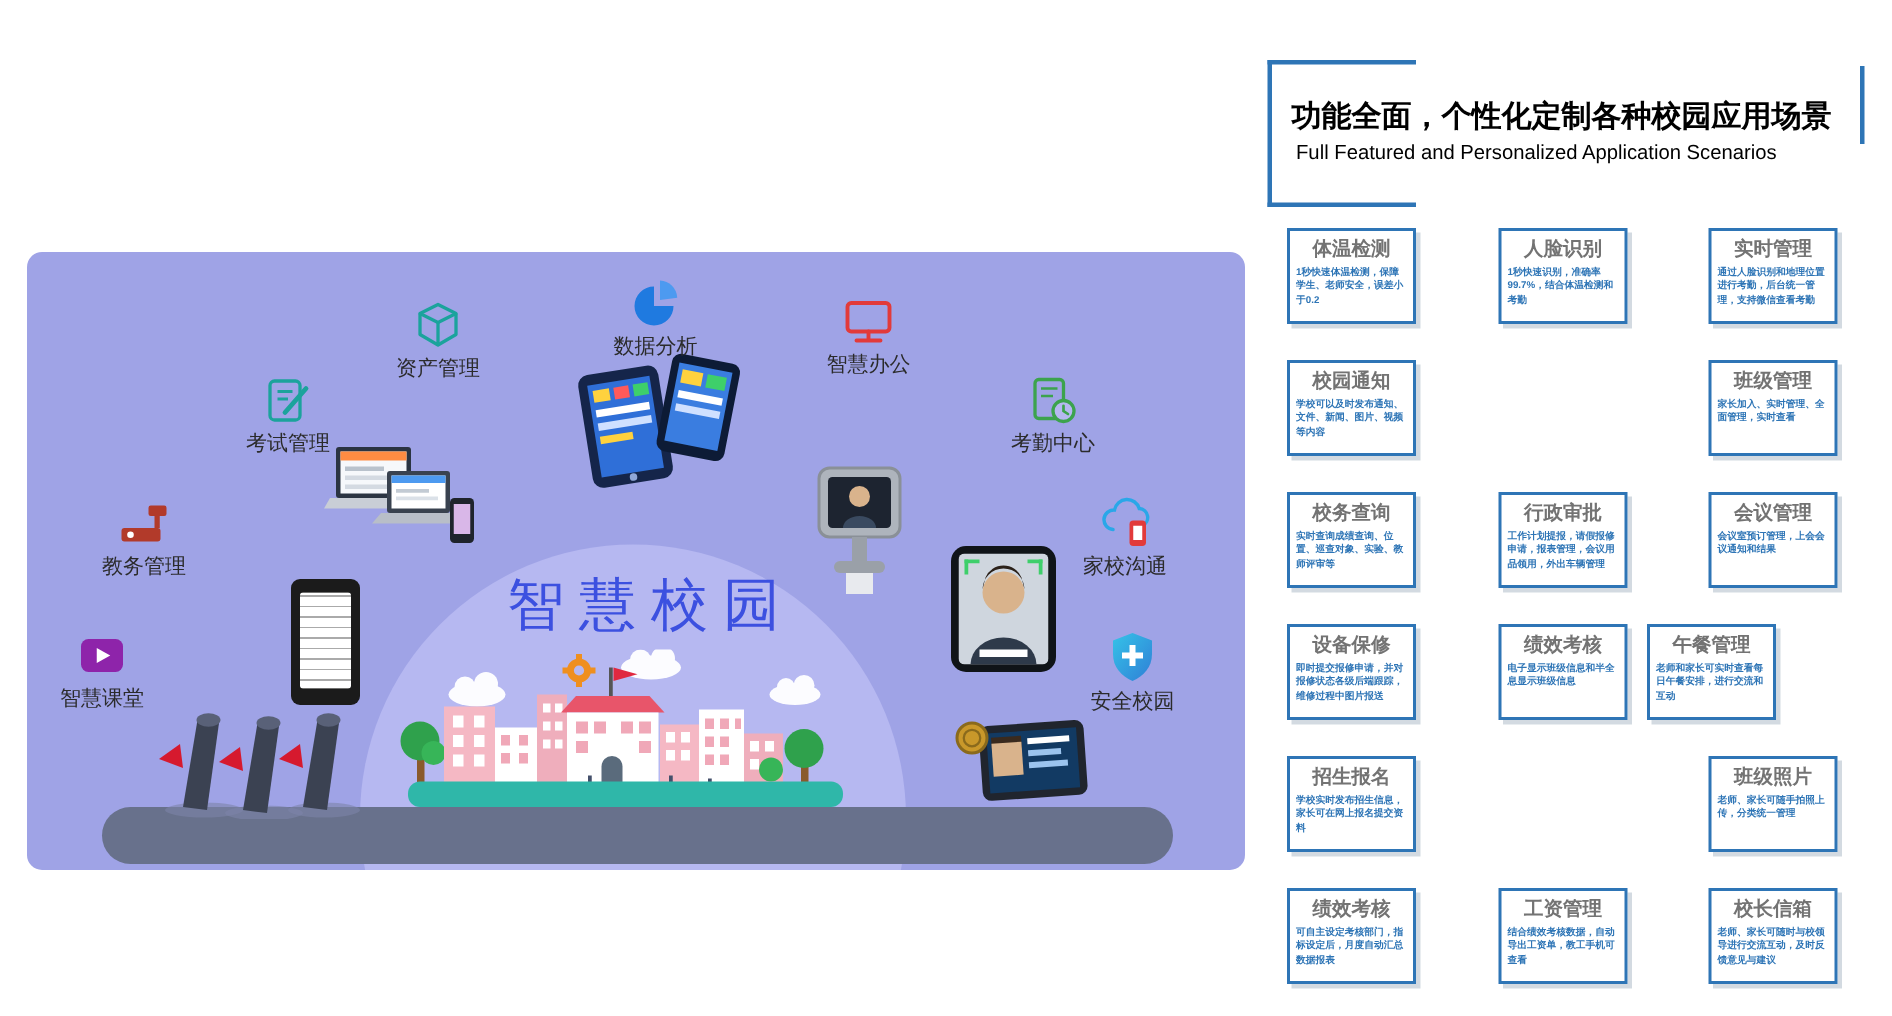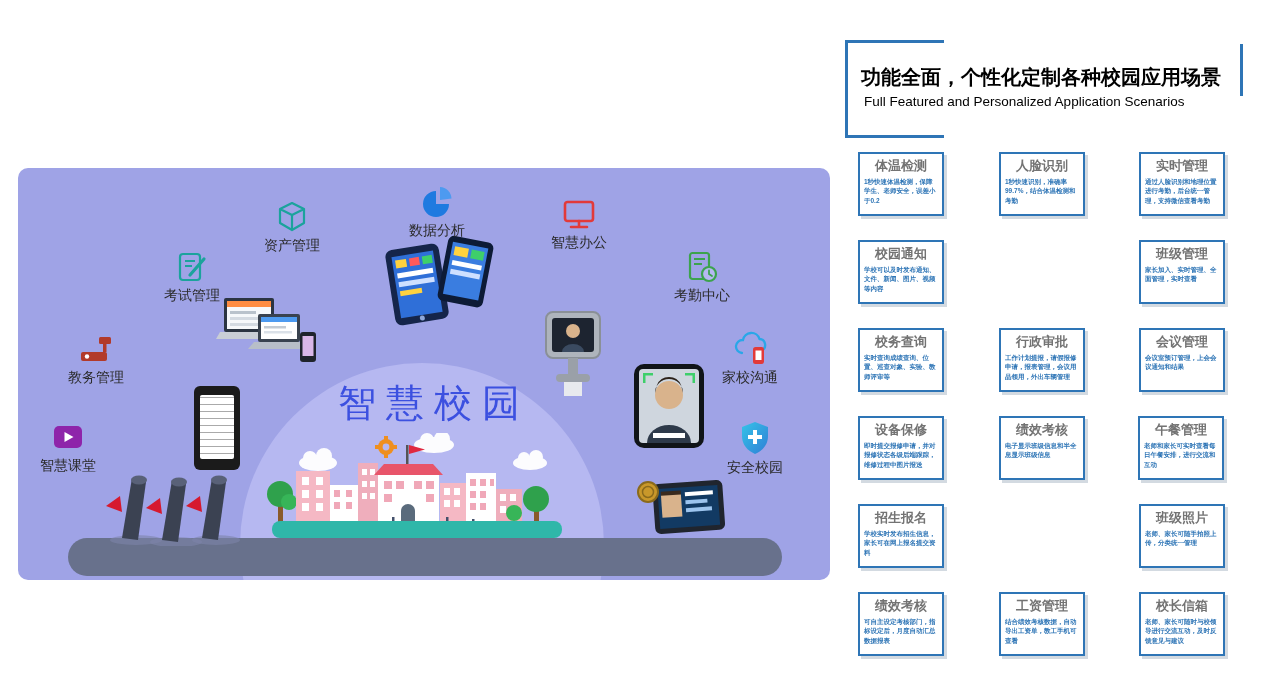--- a/index.html
+++ b/index.html
@@ -385,21 +385,21 @@
   </div>
 
   <div class="card" style="left:858px;top:416px">
     <div class="card-title">设备保修</div>
     <div class="card-desc">即时提交报修申请，并对报修状态各级后端跟踪，维修过程中图片报送</div>
   </div>
   <div class="card" style="left:999px;top:416px">
     <div class="card-title">绩效考核</div>
     <div class="card-desc">电子显示班级信息和半全息显示班级信息</div>
   </div>
-  <div class="card" style="left:1138px;top:416px">
+  <div class="card" style="left:1098px;top:416px">
     <div class="card-title">午餐管理</div>
     <div class="card-desc">老师和家长可实时查看每日午餐安排，进行交流和互动</div>
   </div>
 
   <div class="card" style="left:858px;top:504px">
     <div class="card-title">招生报名</div>
     <div class="card-desc">学校实时发布招生信息，家长可在网上报名提交资料</div>
   </div>
   <div class="card" style="left:1139px;top:504px">
     <div class="card-title">班级照片</div>

